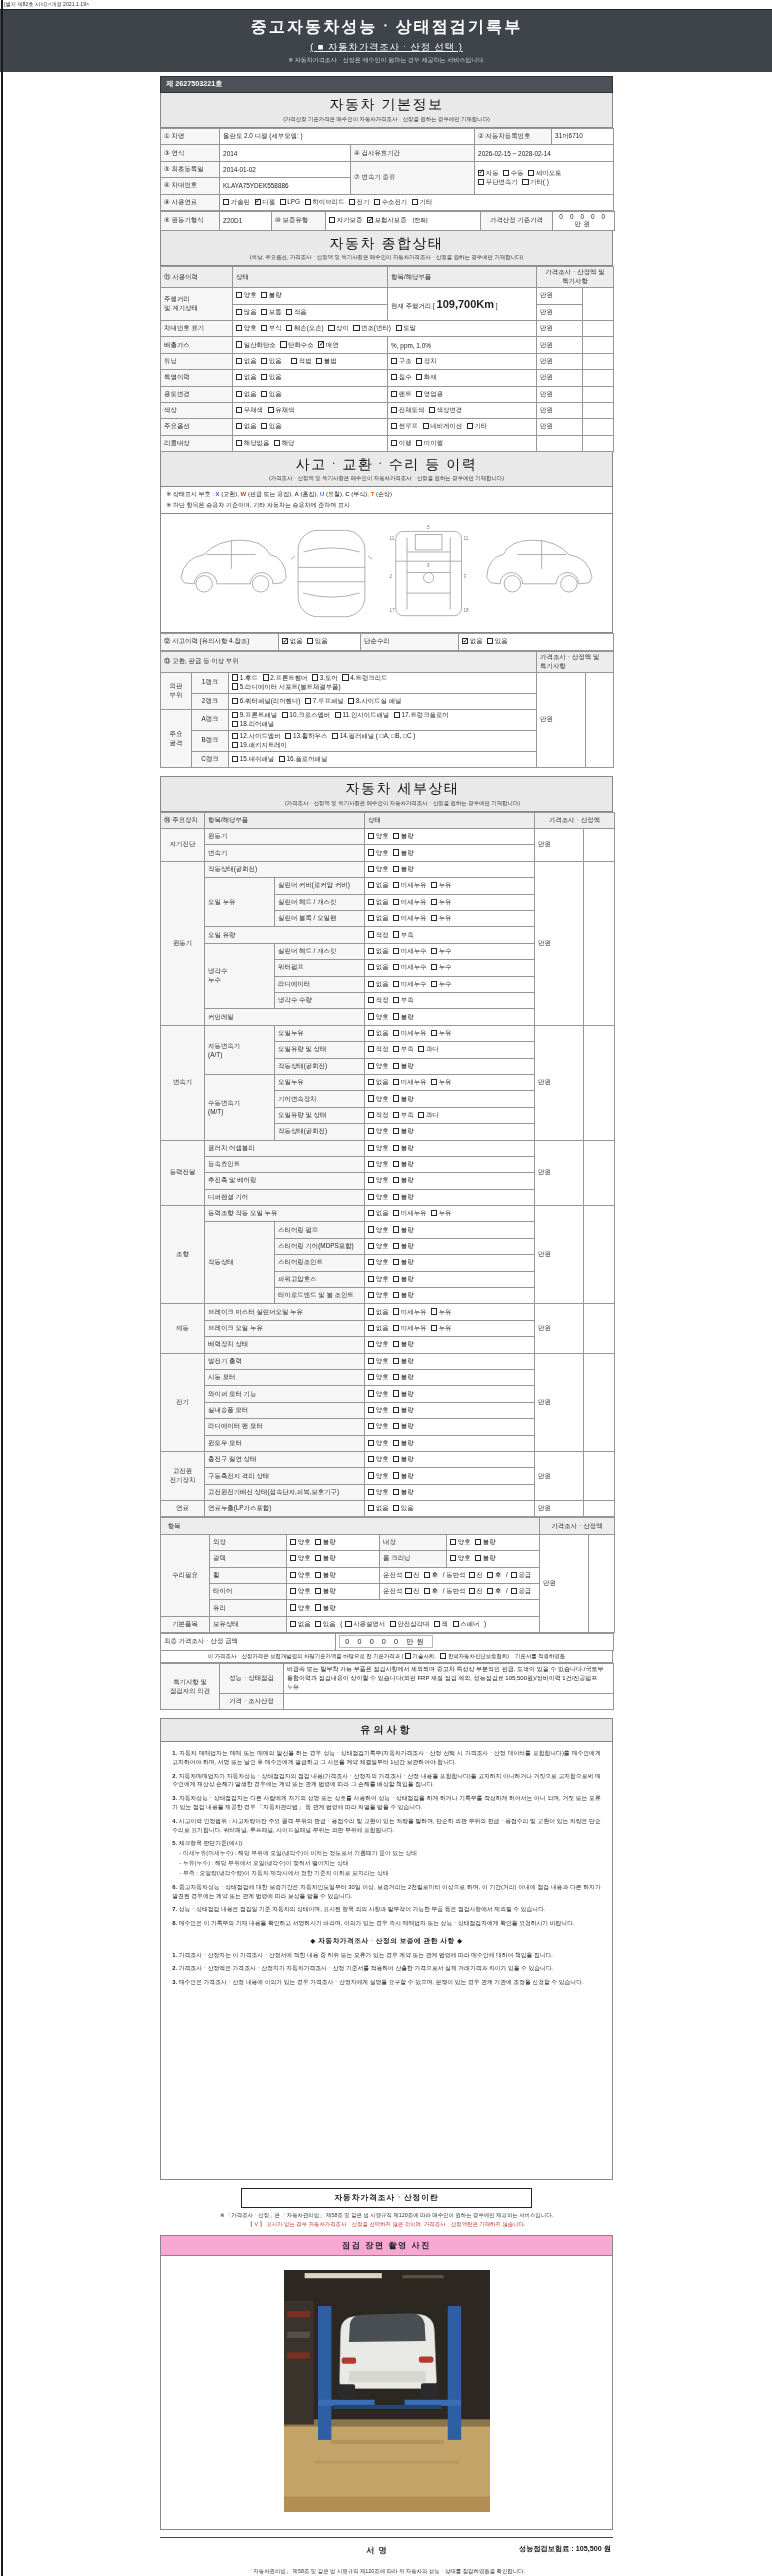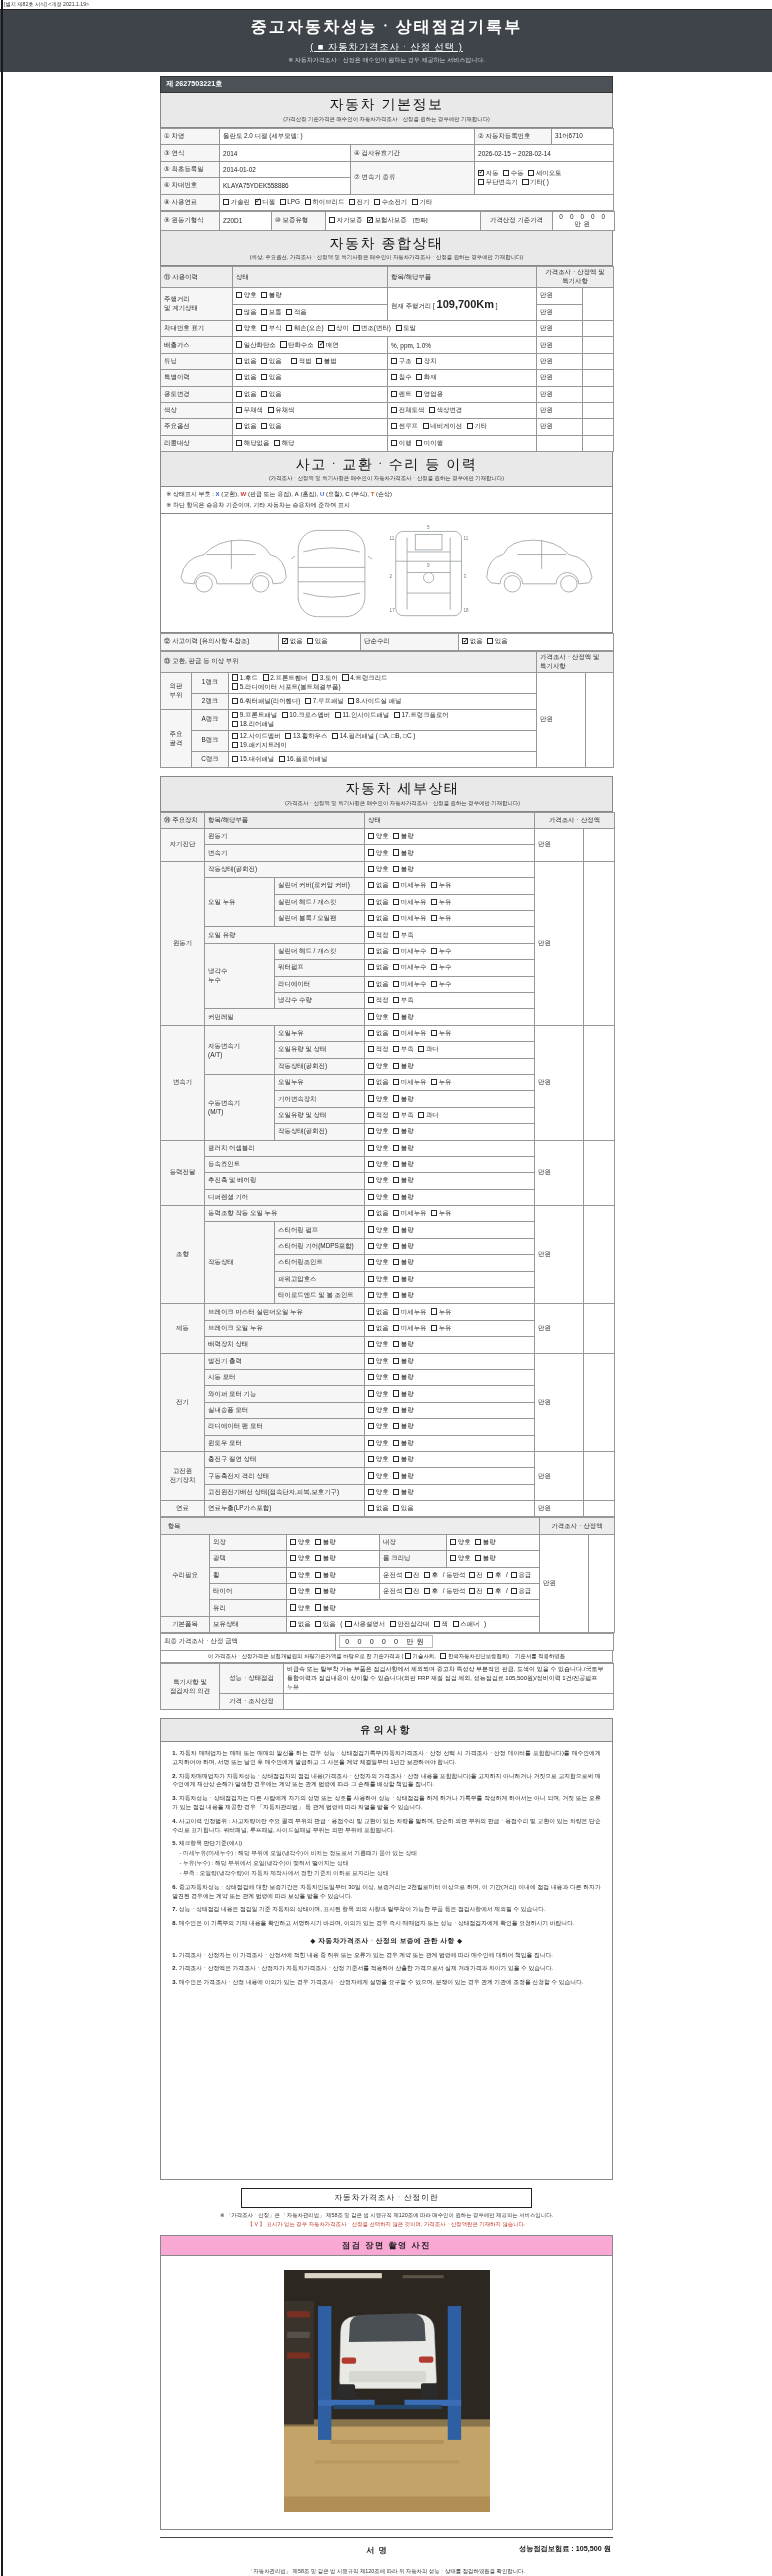--- a/index.html
+++ b/index.html
@@ -28,21 +28,21 @@
   .price{ text-align:center;}
   .legend{border:0.5px solid #888;border-top:none;padding:3.1px 5.2px;font-size:6px;background:#fff;}
   .legend .row2{margin-top:1.5px;}
   .diagwrap{border:0.5px solid #888;border-top:none;background:#fff;text-align:center;padding:2.1px 0;}
   .gap{height:7.2px;}
   .noticehdr{background:#e9e9e9;border:0.5px solid #888;text-align:center;font-size:10px;font-weight:bold;letter-spacing:3.1px;padding:4.1px 0;}
   .noticebox{border:0.5px solid #888;border-top:none;padding:7.2px 11.3px;font-size:5.8px;line-height:1.55;min-height:438px;box-sizing:border-box;color:#222;}
   .ni{margin-bottom:4.6px;text-align:justify;}
   .ni .sub{margin:1px 0 0 7.2px;color:#333;}
   .gtitle{text-align:center;font-weight:bold;font-size:6.7px;margin:8.2px 0 4.1px 0;letter-spacing:0.5px;}
-  .infobox{width:289px;margin:8.2px auto 0 auto;border:1px solid #222;text-align:center;font-weight:normal;font-size:7.7px;padding:4.1px 0;letter-spacing:1px;}
+  .infobox{width:289px;margin:8.2px auto 0 auto;border:1px solid #222;text-align:center;font-weight:bold;font-size:7.7px;padding:4.1px 0;letter-spacing:1px;}
   .infoline1{text-align:center;font-size:5.4px;color:#333;margin-top:4.1px;}
   .infoline2{text-align:center;font-size:5.4px;color:#c0392b;margin-top:1.5px;}
   .photohdr{background:#f9a8d4;border:0.5px solid #888;text-align:center;font-size:8.2px;font-weight:bold;letter-spacing:1.5px;padding:4.1px 0;margin-top:7.2px;}
   .photobox{border:0.5px solid #888;border-top:none;padding:14.4px 0;text-align:center;background:#fff;}
   .signrow{border-top:1px solid #444;margin-top:7.2px;padding:7.2px 0 3.1px 0;position:relative;height:14.4px;}
   .signtitle{position:absolute;left:0;right:16px;text-align:center;font-size:8.2px;font-weight:bold;letter-spacing:4.1px;}
   .fee{position:absolute;right:2.1px;top:6.2px;font-size:7.2px;font-weight:bold;}
   .feeval{color:#111;text-align:center;}
   .footline{ text-align:center;font-size:5.4px;color:#333;margin-top:5.2px;}
   .footline2{text-align:center;font-size:5.4px;color:#333;margin-top:2.1px;}

